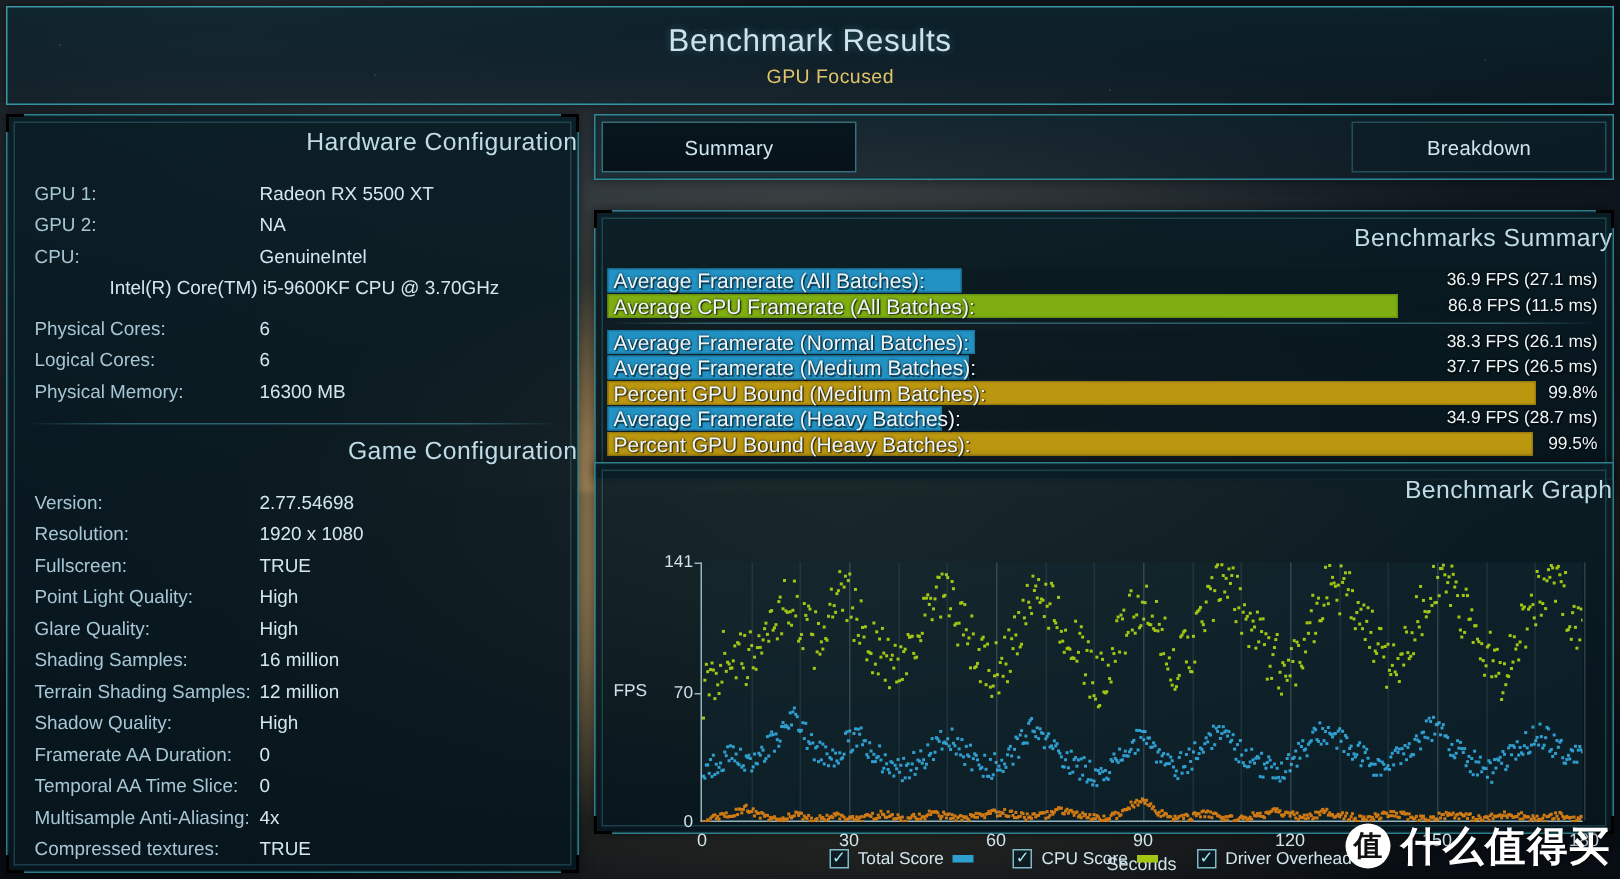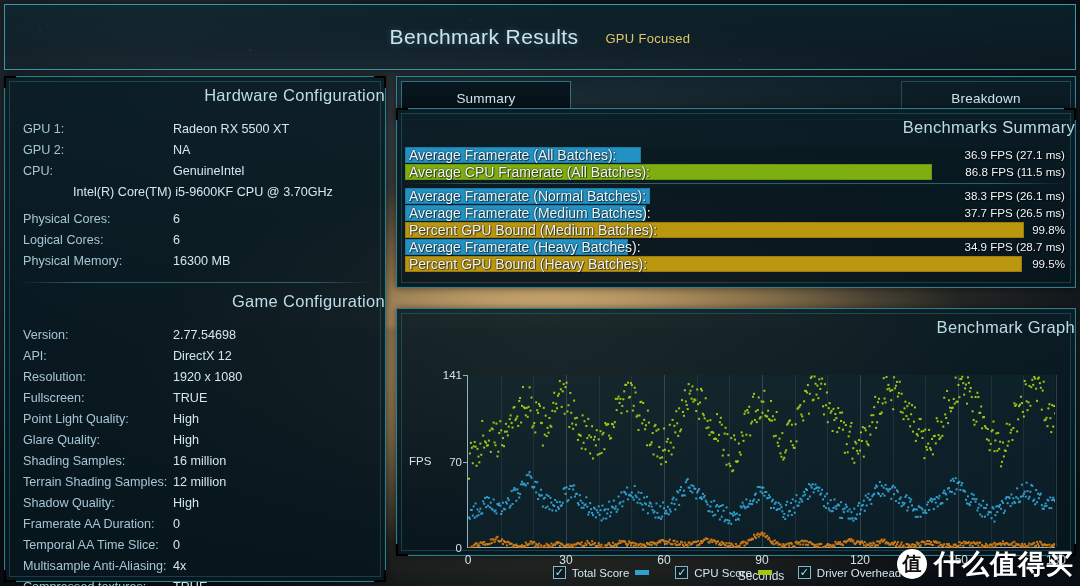--- a/index.html
+++ b/index.html
@@ -59,21 +59,21 @@
     position: absolute; inset: 4px;
     border: 1px solid rgba(60,140,155,0.35);
     pointer-events: none;
   }
 
   
   #header {
     left: 4px; top: 4px; width: 1072px; height: 66px;
     background: linear-gradient(180deg, rgba(12,38,48,0.72) 0%, rgba(10,32,42,0.62) 60%, rgba(10,30,40,0.40) 100%);
     border: 1px solid #3a98a8;
-    display: flex; flex-direction: row;
+    display: flex; flex-direction: column;
     align-items: center; justify-content: center;
   }
   #header::before { display: none; }
   .title {
     font-size: 21px; color: #cfe3ec; letter-spacing: .4px;
     text-shadow: 0 0 6px rgba(110,200,225,.35);
   }
   .subtitle {
     font-size: 13px; color: #e0c469; margin-top: 3px; letter-spacing: .3px; margin-left: 27px;
   }
@@ -117,21 +117,21 @@
     border: 1px solid rgba(80,165,185,.35);
     background: rgba(10,30,40,0.30);
     cursor: pointer;
   }
   .tab.active {
     background: linear-gradient(180deg, rgba(6,20,28,0.92), rgba(5,16,23,0.95));
     border-color: rgba(95,185,205,.55);
   }
   .tab-spacer { flex: 1 1 auto; }
 
-  #summary-panel { left: 396px; top: 108px; width: 680px; height: 180px; }
+  #summary-panel { left: 396px; top: 140px; width: 680px; height: 180px; }
   #graph-panel   { left: 396px; top: 308px; width: 680px; height: 248px; }
 
   
   .bars { padding: 2px 8px 0 8px; }
   .bar-row {
     position: relative; height: 16px; margin-bottom: 1px;
     display: flex; align-items: center;
   }
   .bar-track {
     position: absolute; left: 0; top: 0; bottom: 0;
@@ -292,24 +292,20 @@
           <span class="v">16300  MB</span>
         </div>
       </div>
 
     <div class="sep" style="margin-top:10px;"></div>
     <div class="section-title">Game Configuration</div>
     <div class="kv-list" id="game-rows">
         <div class="kv">
           <span class="k">Version:</span>
           <span class="v">2.77.54698</span>
-        </div>
-        <div class="kv">
-          <span class="k">API:</span>
-          <span class="v">DirectX 12</span>
         </div>
         <div class="kv">
           <span class="k">Resolution:</span>
           <span class="v">1920 x 1080</span>
         </div>
         <div class="kv">
           <span class="k">Fullscreen:</span>
           <span class="v">TRUE</span>
         </div>
         <div class="kv">

